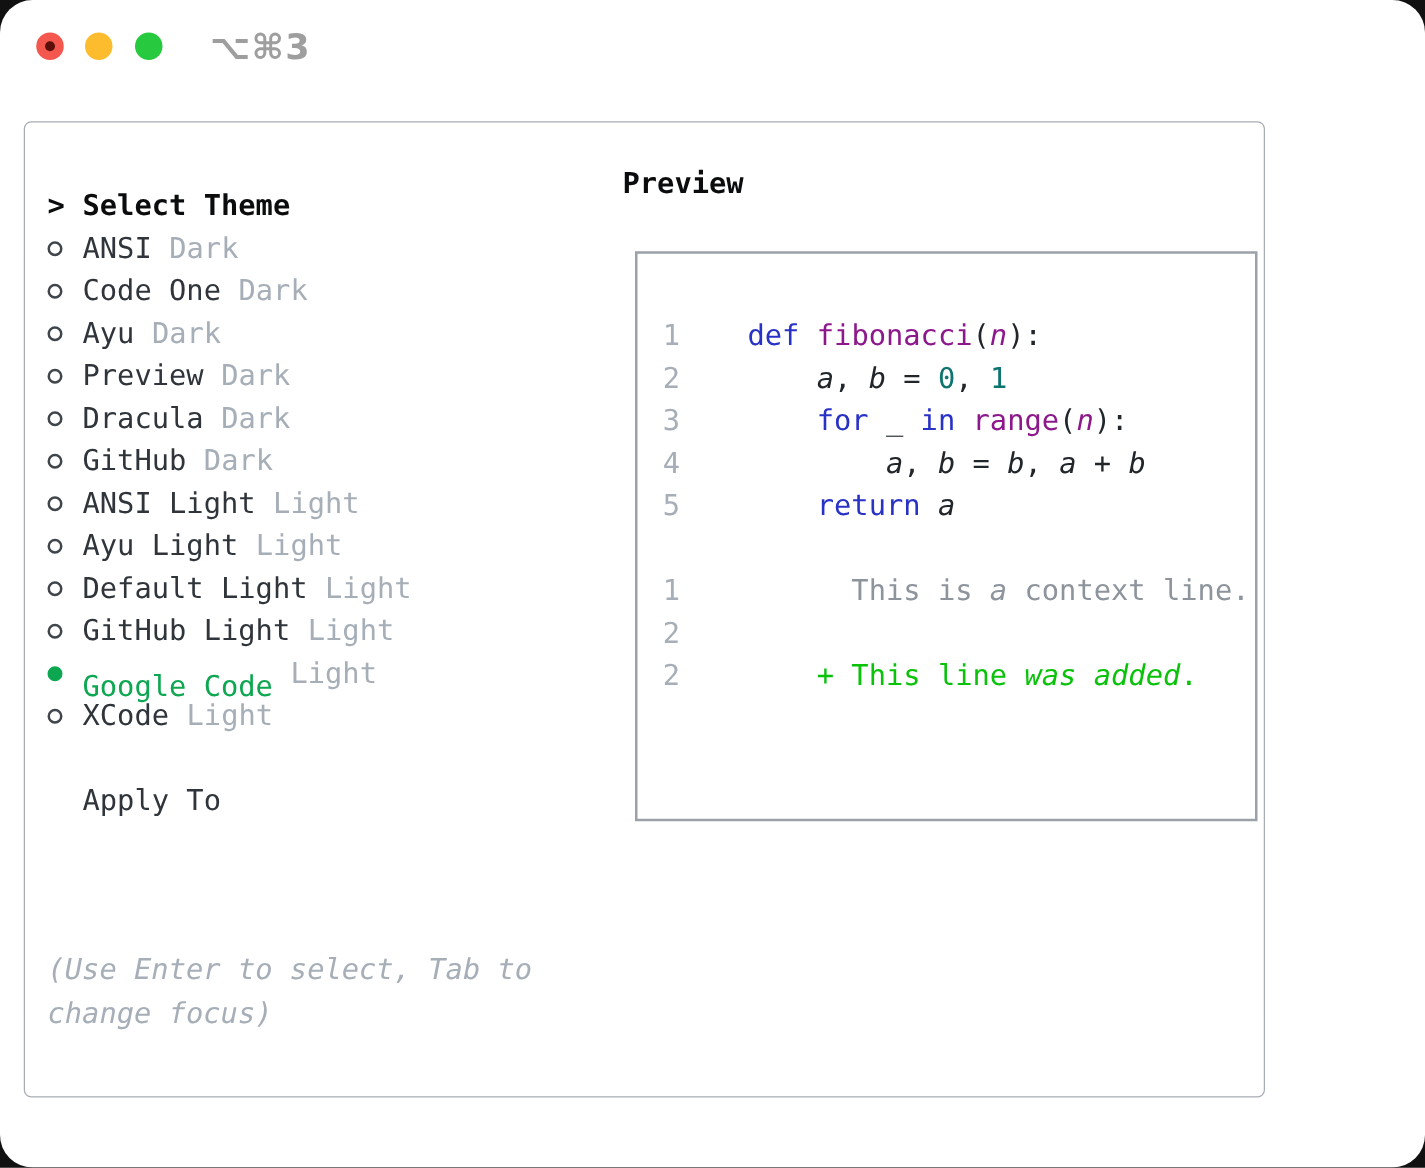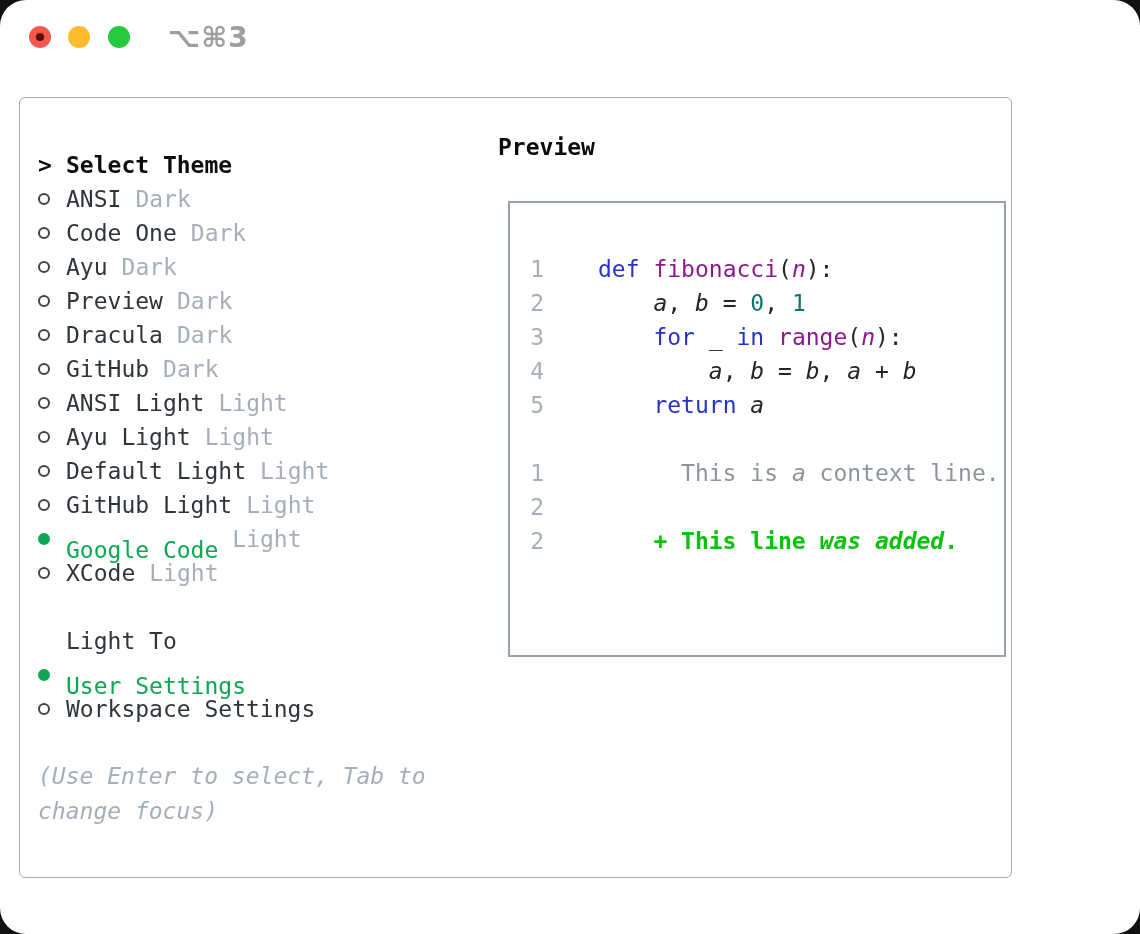--- a/index.html
+++ b/index.html
@@ -53,21 +53,21 @@
   .ln{display:inline-block;width:14px;text-align:right;margin-right:14px;color:var(--muted,#a6aeb8);flex:0 0 14px;}
   .codetext{white-space:pre;color:#21262b;margin-left:40px;}
   .tk-kw{color:var(--kw,#2832c4);}
   .tk-fn{color:var(--fn,#8c188c);}
   .tk-pr{color:var(--fn,#8c188c);font-style:italic;}
   .tk-var{color:#21262b;font-style:italic;}
   .tk-num{color:var(--num,#0d7470);}
   .diff-block{margin-top:34px;}
   .diff-context{color:var(--ctx,#8d949c);}
   .diff-deleted{color:var(--red,#cf2200);}
-  .diff-added{color:var(--grnadd,#0bc20b);font-weight:bold;}
+  .diff-added{color:var(--grnadd,#0bc20b);}
   .it{font-style:italic;}
 </style>
 </head>
 <body>
 
 <div class="screen" style="--green: #0ca750; --grnadd: #0bc20b; --red: #cf2200; --ctx: #8d949c; --kw: #2832c4; --fn: #8c188c; --num: #0d7470; --muted: #a6aeb8; --text: #2f353b; --tred: #f4574d; --tyellow: #fdbc2e; --tgreen: #27c93f;">
 
   <div class="titlebar">
     <span class="light red"></span>
     <span class="light yellow"></span>
@@ -95,27 +95,23 @@
           <div class="row"><span class="marker"><span class="circle"></span></span><span class="tname">Default Light</span><span class="variant">Light</span></div>
           <div class="row"><span class="marker"><span class="circle"></span></span><span class="tname">GitHub Light</span><span class="variant">Light</span></div>
           <div class="row"><span class="marker"><span class="circle filled"></span></span><span class="tname sel">Google Code</span><span class="variant">Light</span></div>
           <div class="row"><span class="marker"><span class="circle"></span></span><span class="tname">XCode</span><span class="variant">Light</span></div>
         </div>
 
       <div class="row blank"></div>
 
       <div class="row">
         <span class="marker"></span>
-        <span>Light To</span>
+        <span>Apply To</span>
       </div>
 
-      <div id="apply-list">
-          <div class="row"><span class="marker"><span class="circle filled"></span></span><span class="tname sel">User Settings</span></div>
-          <div class="row"><span class="marker"><span class="circle"></span></span><span class="tname">Workspace Settings</span></div>
-        </div>
     </div>
 
     <div class="hint">(Use Enter to select, Tab to change focus)</div>
 
     <div class="preview-heading">Preview</div>
 
     <div class="preview-box">
       <div id="code-lines">
           <div class="cline"><span class="ln">1</span><span class="codetext"><span class="tk-kw">def</span><span> </span><span class="tk-fn">fibonacci</span><span>(</span><span class="tk-pr">n</span><span>):</span></span></div>
           <div class="cline"><span class="ln">2</span><span class="codetext"><span>    </span><span class="tk-var">a</span><span>, </span><span class="tk-var">b</span><span> = </span><span class="tk-num">0</span><span>, </span><span class="tk-num">1</span></span></div>

